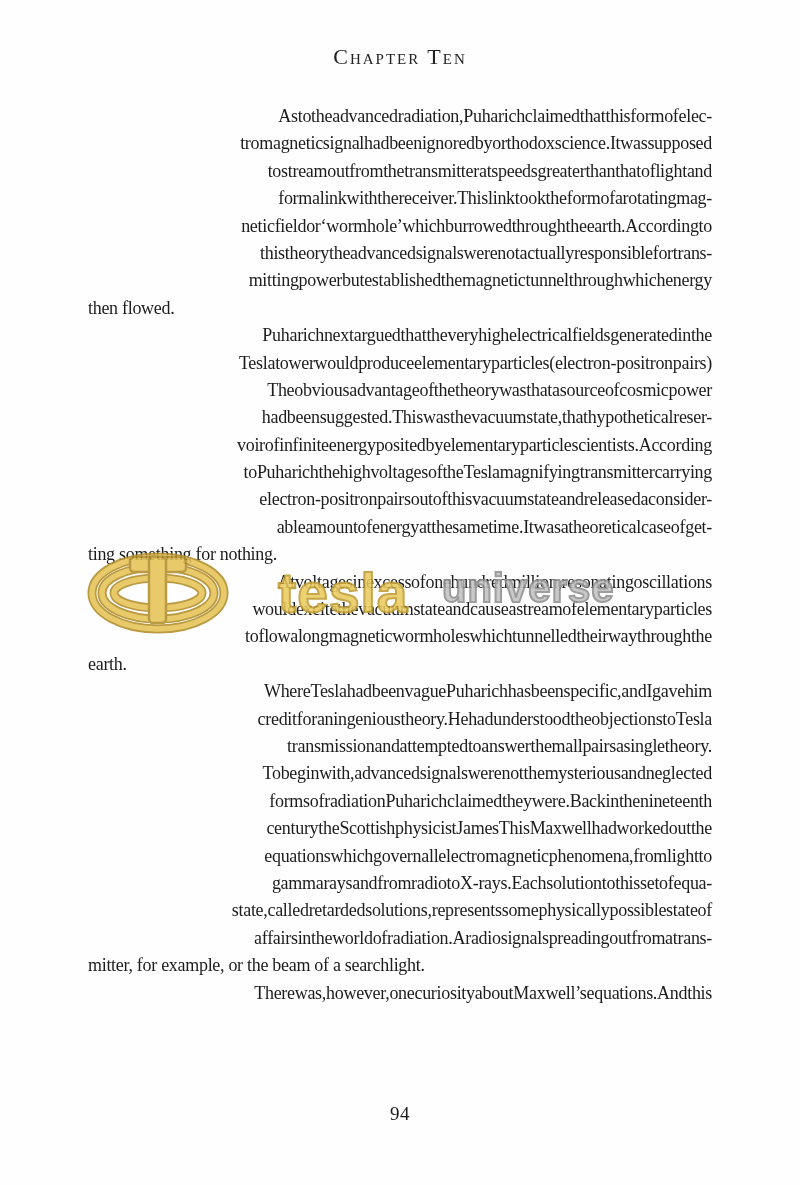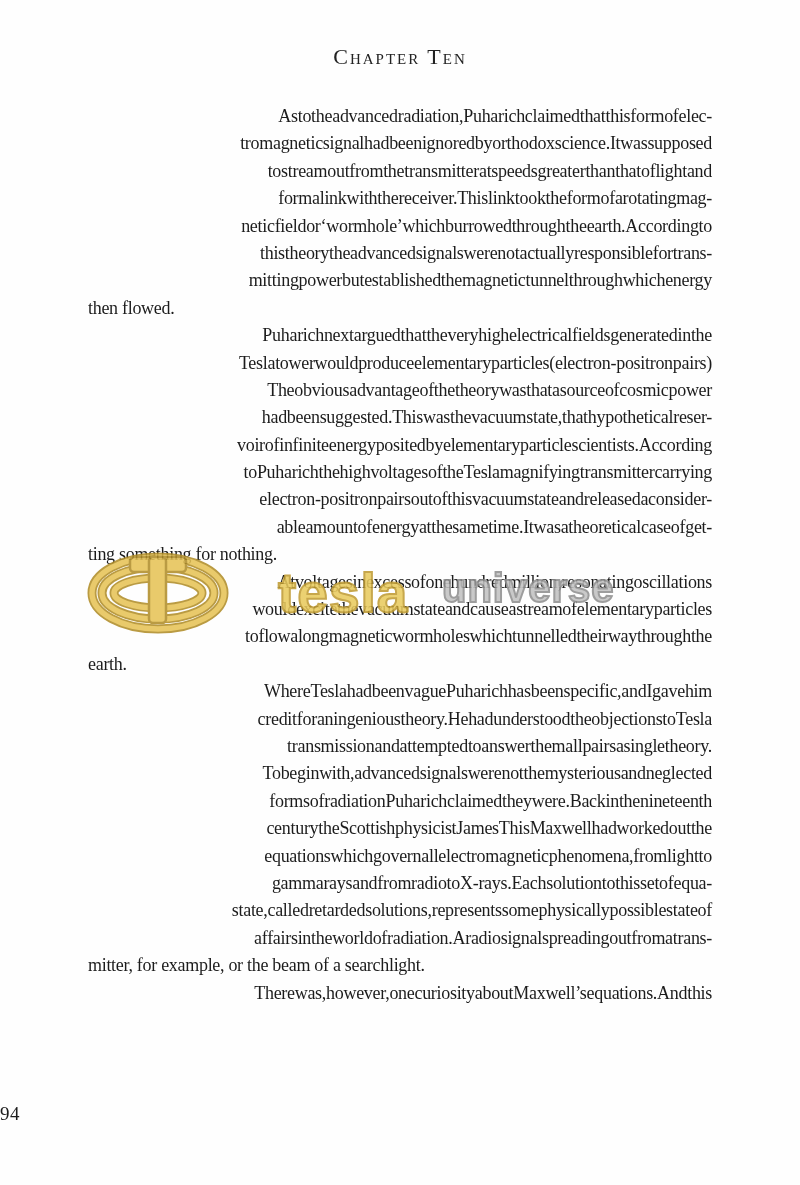--- a/index.html
+++ b/index.html
@@ -19,21 +19,21 @@
     font-size:18px; letter-spacing:-0.3px; text-rendering:optimizeLegibility;
   }
   .line {
     display:flex; justify-content:flex-end;
     height:27.4px; line-height:27.4px; white-space:nowrap;
   }
   .line.plain { display:block; white-space:normal; }
   .line.indent { padding-left:22px; }
   .page-number {
     position:absolute; top:1103px; left:0; width:100%;
-    text-align:left; font-size:19px; letter-spacing:0.5px;
+    text-align:center; font-size:19px; letter-spacing:0.5px;
   }
   .watermark {
     position:absolute; left:86px; top:550px; width:640px; height:88px;
     opacity:0.87; pointer-events:none;
     font-family:"Liberation Sans","DejaVu Sans",sans-serif;
   }
   .wm-logo { position:absolute; left:0; top:2px; width:144px; height:82px; }
   .wm-word {
     position:absolute; font-weight:bold; line-height:1;
     letter-spacing:1px; text-transform:lowercase;

